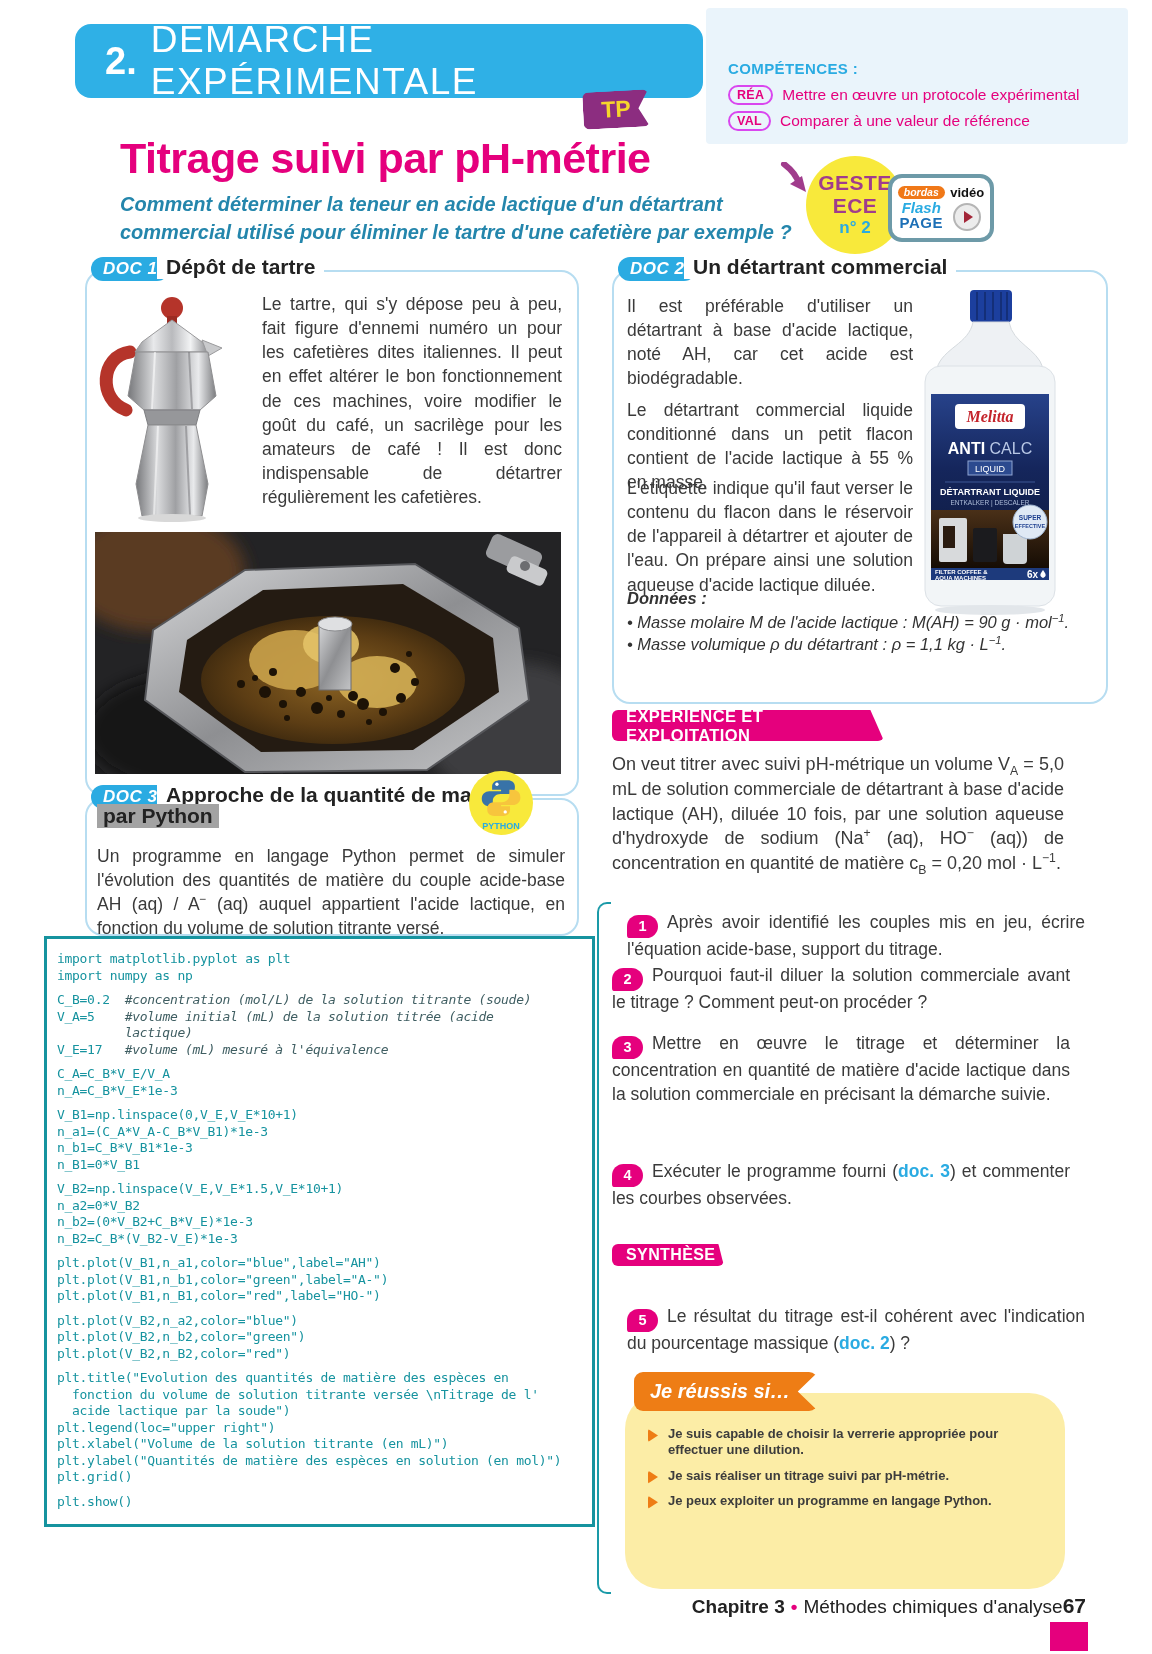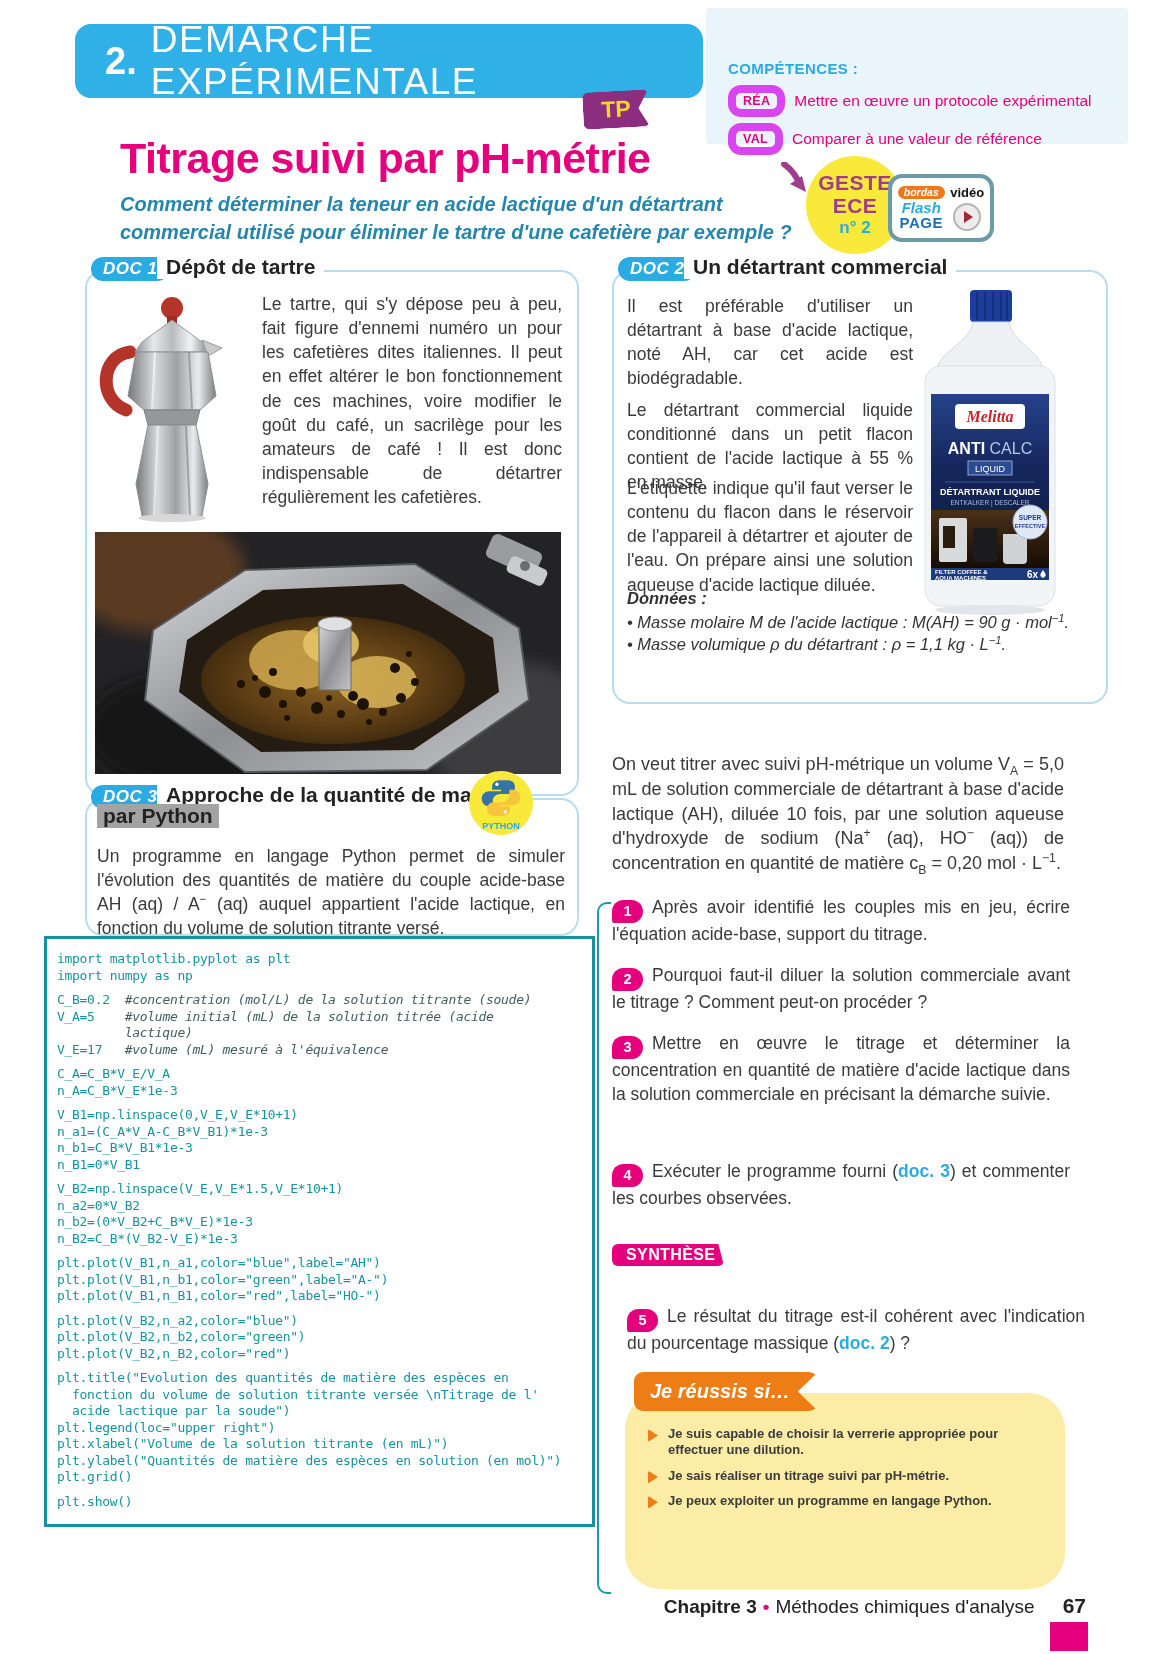--- a/index.html
+++ b/index.html
@@ -14,21 +14,21 @@
   .banner .ttl{font-size:37px;letter-spacing:1.5px;font-weight:normal;}
   .tp{left:583px;top:91px;width:66px;height:37px;background:#8c2d80;color:#f6d52b;
       font-weight:bold;font-size:23px;display:flex;align-items:center;justify-content:center;
       clip-path:polygon(0 0,100% 0,84% 50%,100% 100%,0 100%);transform:rotate(-3deg);border-radius:6px;}
 
   
   .compbox{left:706px;top:8px;width:422px;height:136px;background:#eaf4fb;border-radius:4px;
            box-sizing:border-box;padding:52px 0 0 22px;}
   .complabel{color:#2aabe2;font-weight:bold;font-size:15px;letter-spacing:.4px;margin-bottom:8px;}
   .comprow{display:flex;align-items:center;gap:9px;margin-bottom:6px;}
-  .comppill{border:8px solid #d946ef;color:#e5007d;border-radius:13px;font-weight:bold;
+  .comppill{border:2px solid #d946ef;color:#e5007d;border-radius:13px;font-weight:bold;
             font-size:12.5px;padding:1px 7px;letter-spacing:.3px;text-align:right;}
   .comptext{color:#e5007d;font-size:15.5px;}
 
   
   .lesson-title{left:120px;top:134px;font-size:43px;font-weight:bold;color:#e5007d;letter-spacing:-.5px;}
   .lesson-sub{left:120px;top:190px;width:680px;color:#2486ac;font-style:italic;font-weight:bold;
               font-size:20px;line-height:1.4;}
 
   
   .geste{left:806px;top:156px;width:98px;height:98px;border-radius:50%;background:#f8e93b;
@@ -92,21 +92,21 @@
                   clip-path:polygon(0 0,100% 0,89% 50%,100% 100%,0 100%);}
   .reussis-items{left:648px;top:1426px;width:402px;display:flex;flex-direction:column;gap:9px;}
   .ritem{display:flex;gap:10px;font-weight:bold;font-size:13px;line-height:1.25;color:#3c3c3c;}
   .rmark{flex:0 0 10px;width:10px;height:13px;background:#ee7d15;margin-top:3px;
          clip-path:polygon(0 0,100% 50%,0 100%);border-radius:2px;}
 
   
   .footer{left:520px;top:1594px;width:566px;text-align:right;font-size:19px;color:#222;}
   .footer .chap{font-weight:bold;}
   .footer .dot{color:#e5007d;font-weight:bold;margin:0 6px;}
-  .footer .pg{font-weight:bold;font-size:21px;margin-left:28px;text-align:right;}
+  .footer .pg{font-weight:bold;font-size:21px;text-align:right;}
   .pinksq{left:1050px;top:1622px;width:38px;height:29px;background:#e5007d;}
 
   sub{font-size:68%;line-height:0;}
   sup{font-size:68%;line-height:0;}
 </style>
 </head>
 <body>
 
 <div class="page">
 
@@ -324,26 +324,27 @@
     <text x="115" y="238" text-anchor="middle" font-family="Liberation Sans, sans-serif" font-size="6.5" font-weight="bold" fill="#1d3f8f">SUPER</text>
     <text x="115" y="246" text-anchor="middle" font-family="Liberation Sans, sans-serif" font-size="5.5" font-weight="bold" fill="#1d3f8f">EFFECTIVE</text>
     <rect x="16" y="286" width="118" height="12" fill="#1d3a7c"></rect>
     <text x="20" y="291.5" font-family="Liberation Sans, sans-serif" font-size="6" font-weight="bold" fill="#ffffff">FILTER COFFEE &amp;</text>
     <text x="20" y="297.5" font-family="Liberation Sans, sans-serif" font-size="6" font-weight="bold" fill="#ffffff">AQUA MACHINES</text>
     <text x="112" y="296" font-family="Liberation Sans, sans-serif" font-size="10" font-weight="bold" fill="#ffffff">6x</text>
     <path d="M128,288 c3,4 4,6 0,8 c-4,-2 -3,-4 0,-8 z" fill="#ffffff"></path>
     <ellipse cx="75" cy="328" rx="55" ry="5" fill="#e2e6ea"></ellipse>
   </svg>
 
+  <div class="abs banner-pink slant" style="left:612px;top:710px;width:272px;height:31px;">EXPÉRIENCE ET EXPLOITATION</div>
 
   <div class="abs bodytext" style="left:612px;top:752px;width:452px;font-size:18px;">On veut titrer avec suivi pH-métrique un volume V<sub>A</sub> = 5,0 mL de solution commerciale de détartrant à base d'acide lactique (AH), diluée 10 fois, par une solution aqueuse d'hydroxyde de sodium (Na<sup>+</sup> (aq), HO<sup>−</sup> (aq)) de concentration en quantité de matière c<sub>B</sub> = 0,20 mol · L<sup>−1</sup>.</div>
 
   <div class="abs bracket"></div>
 
-  <p class="abs qrow" style="left:612px;top:896px;margin:0;">
+  <p class="abs qrow" style="left:612px;top:896px;margin:15px;">
     <span class="qbadge">1</span><span>Après avoir identifié les couples mis en jeu, écrire l'équation acide-base, support du titrage.</span>
   </p>
   <p class="abs qrow" style="left:612px;top:964px;margin:0;">
     <span class="qbadge">2</span><span>Pourquoi faut-il diluer la solution commerciale avant le titrage ? Comment peut-on procéder ?</span>
   </p>
   <p class="abs qrow" style="left:612px;top:1032px;margin:0;">
     <span class="qbadge">3</span><span>Mettre en œuvre le titrage et déterminer la concentration en quantité de matière d'acide lactique dans la solution commerciale en précisant la démarche suivie.</span>
   </p>
   <p class="abs qrow" style="left:612px;top:1160px;margin:0;">
     <span class="qbadge">4</span><span>Exécuter le programme fourni (<span class="docref">doc. 3</span>) et commenter les courbes observées.</span>

